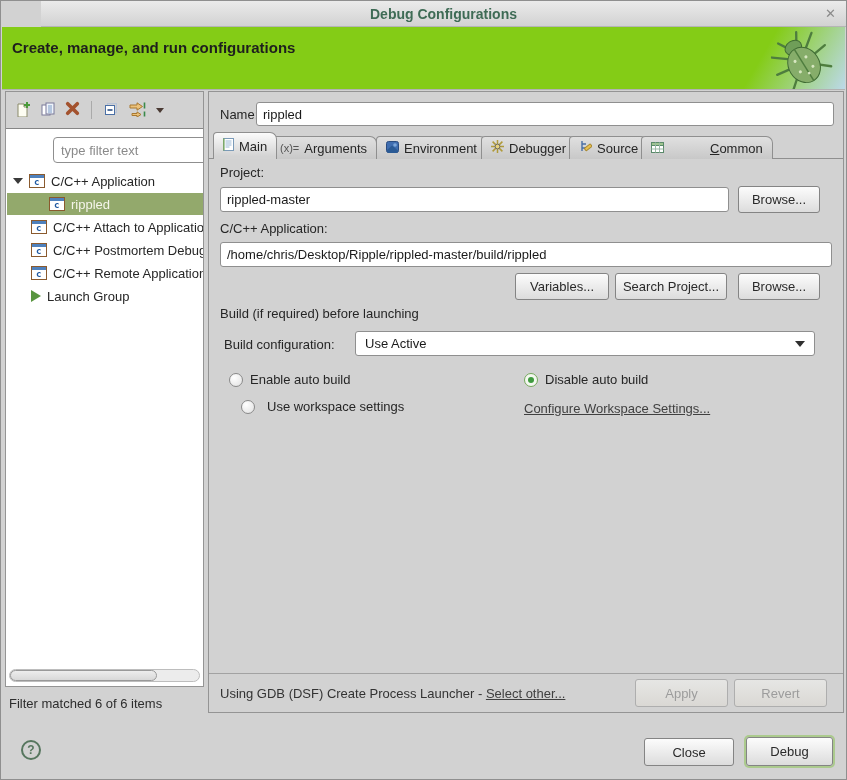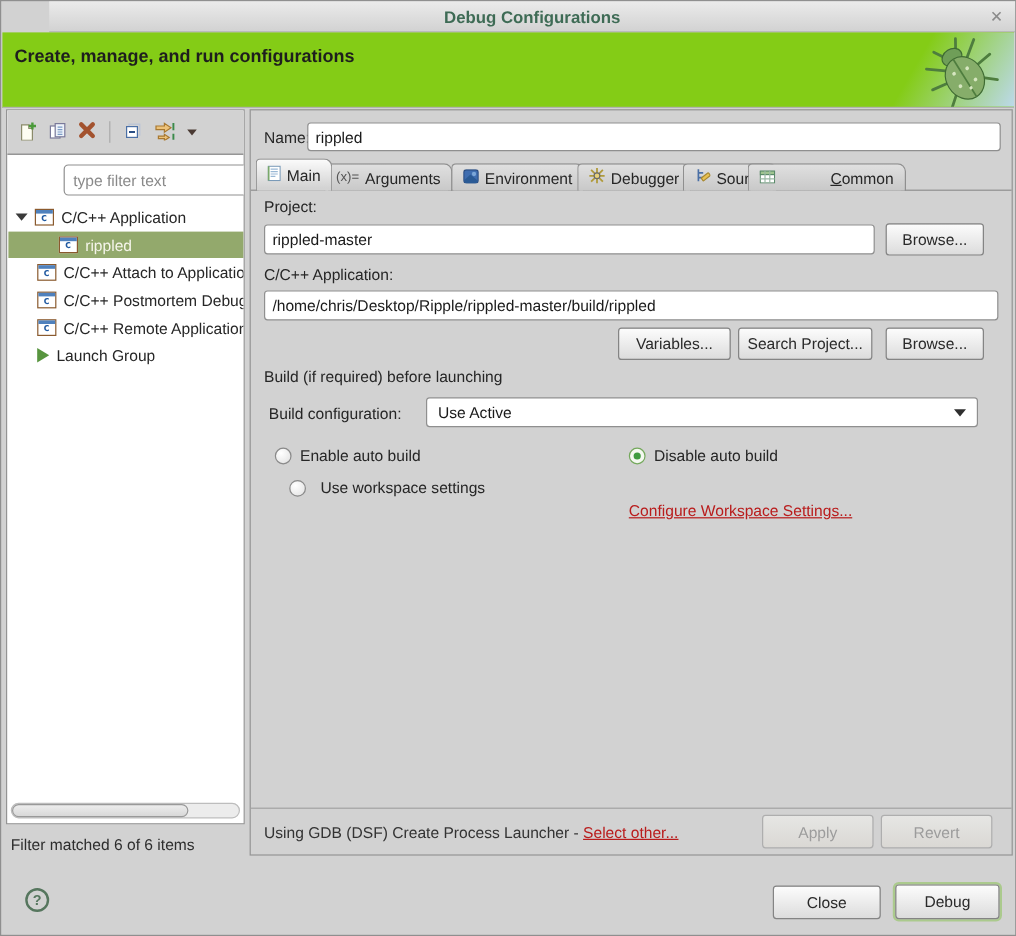--- a/index.html
+++ b/index.html
@@ -70,21 +70,21 @@
     display:flex; align-items:center; padding:0 9px;gap:12px; }
   .combo .val { flex:1; color:#1a1a1a; }
   .combo .arrow { width:0; height:0; border-left:5px solid transparent; border-right:5px solid transparent; border-top:6px solid #2f2f2f; }
 
   .radiorow { position:absolute; display:flex; align-items:center; gap:7px; }
   .radio { position:relative; width:14px; height:14px; border-radius:50%; border:1px solid #8a8a8a;
     background:radial-gradient(circle at 35% 30%, #ffffff, #e0e0e0); flex:none; }
   .radio.sel { border-color:#74a85c; background:#f4f8f0; }
   .radio.sel::after { content:""; position:absolute; left:3px; top:3px; width:6px; height:6px; border-radius:50%; background:#3f9b3f; }
 
-  a.lnk { color:#b91c1c; text-decoration:underline; cursor:pointer;margin-top:17px; }
+  a.lnk { color:#404040; text-decoration:underline; cursor:pointer; }
 
   .bottomsep { position:absolute; left:0; right:0; top:581px; border-top:1px solid #a2a2a2; }
   .launcherline { position:absolute; left:11px; top:594px; color:#333; white-space:nowrap; }
 
   
   .helpcircle { position:absolute; left:20px; top:739px; width:20px; height:20px; border-radius:50%; border:2px solid #56765e;
     display:flex; align-items:center; justify-content:center; font-weight:bold; font-size:12px; color:#56765e; }
   .btn-debug { box-shadow:0 0 0 2px #abca8d; }
   .u { text-decoration:underline; }
 </style>
@@ -261,21 +261,21 @@
       </div>
       <div class="tab" style="left:360px;">
         <span>
           <svg width="13" height="13" viewBox="0 0 13 13">
             <path d="M3 1v10 M3 4h4 M3 8h4" stroke="#4a6fa5" stroke-width="1.4" fill="none"></path>
             <rect x="5.5" y="6" width="7.5" height="3" rx="0.5" transform="rotate(-38 9 7.5)" fill="#e8c050" stroke="#a88830"></rect>
           </svg>
         </span>
         <span>Source</span>
       </div>
-      <div class="tab" style="left:414px;gap:46px;">
+      <div class="tab" style="left:432px;gap:46px;">
         <span>
           <svg width="13" height="11" viewBox="0 0 13 11">
             <rect x="0.5" y="0.5" width="12" height="10" fill="#fff" stroke="#5a8a6a"></rect>
             <rect x="0.5" y="0.5" width="12" height="3" fill="#9fc48f" stroke="#5a8a6a"></rect>
             <path d="M4.5 0.5v10 M8.5 0.5v10 M0.5 7h12" stroke="#9ab8a5"></path>
           </svg>
         </span>
         <span><span class="u">C</span><span>ommon</span></span>
       </div>
     </div>

